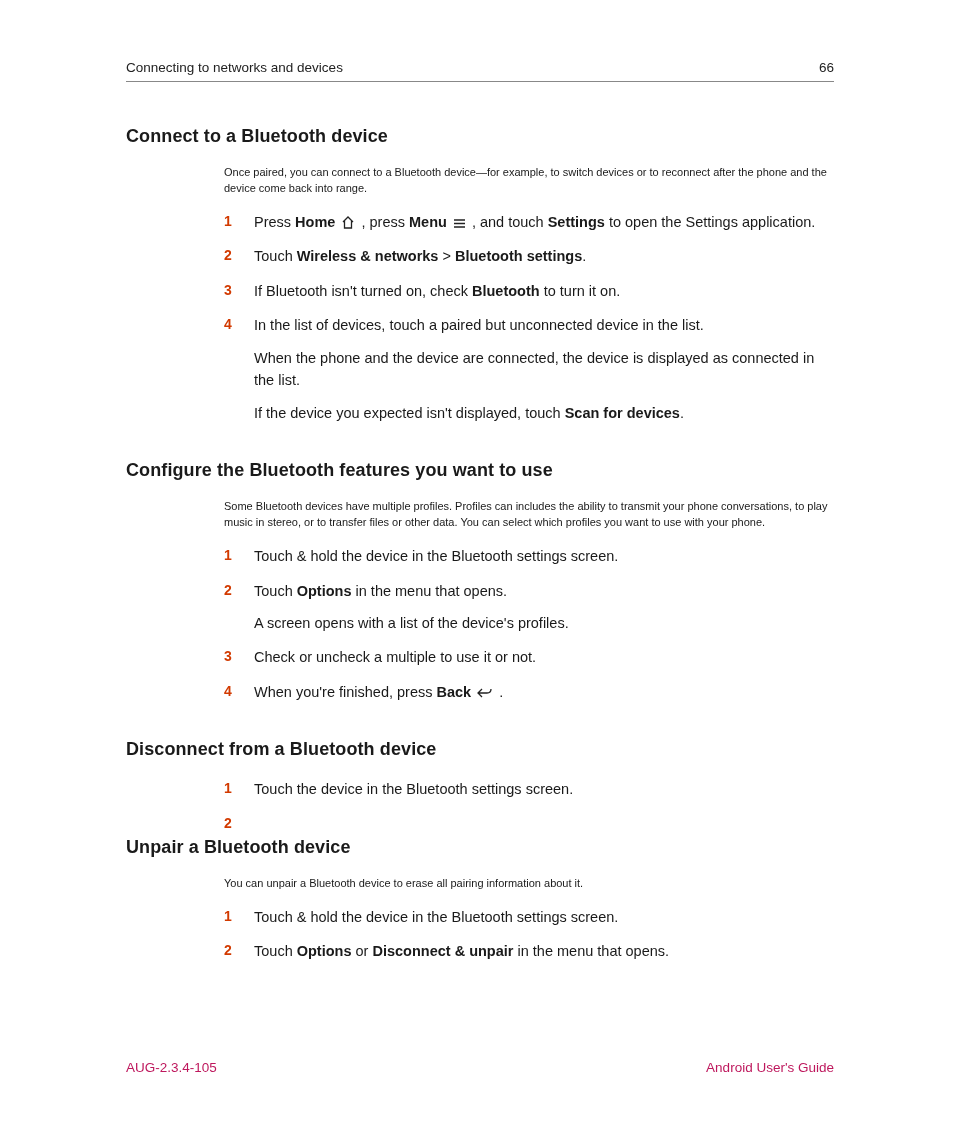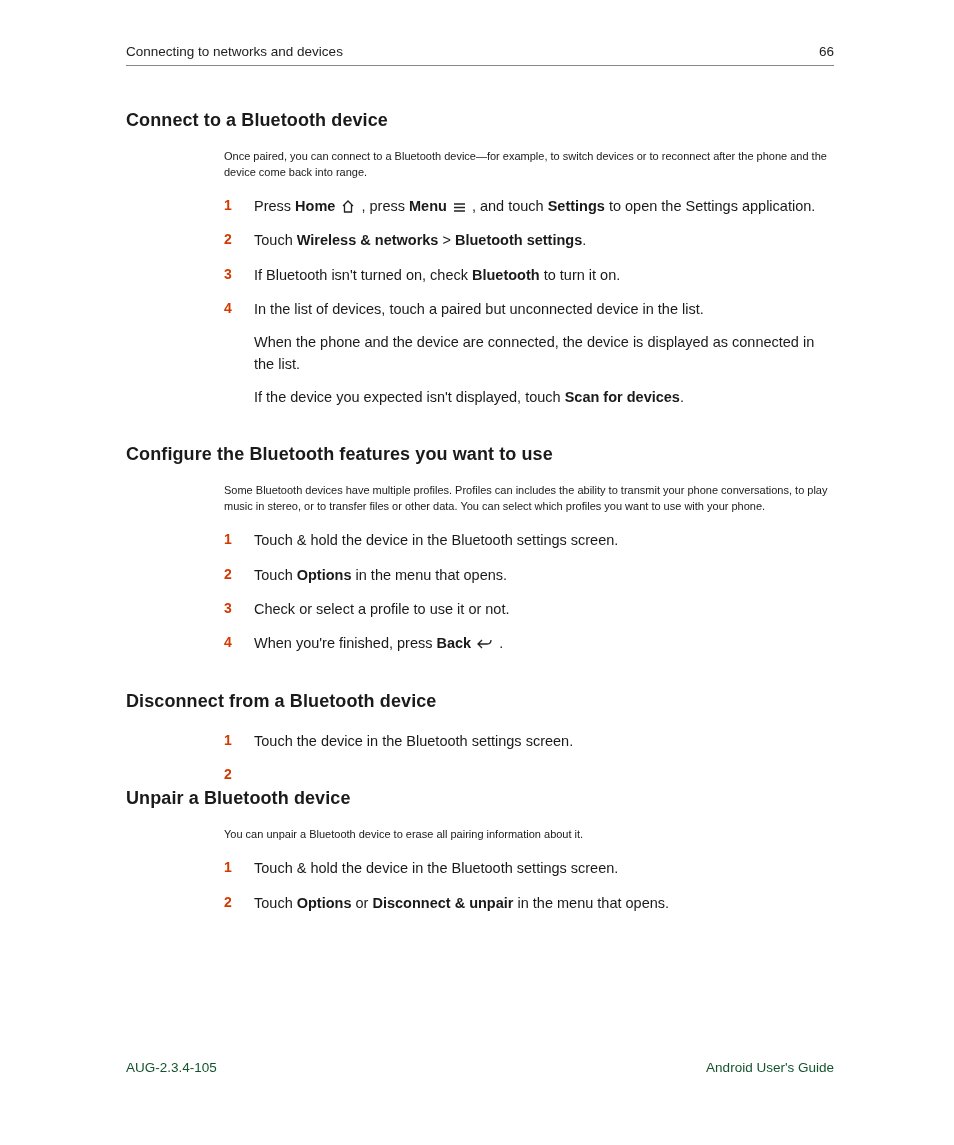--- a/index.html
+++ b/index.html
@@ -5,21 +5,21 @@
   body {
     margin: 0;
     padding: 0;
     background: #fff;
     font-family: "Helvetica Neue", Helvetica, Arial, sans-serif;
     color: #1a1a1a;
     width: 954px;
   }
   .page {
     box-sizing: border-box;
-    padding: 44px 120px 48px 126px;
+    padding: 60px 120px 48px 126px;
     width: 954px;
     min-height: 1145px;
     position: relative;
   }
   .header-row {
     display: flex;
     justify-content: space-between;
     font-size: 13.5px;
     color: #222;
     padding-bottom: 6px;
@@ -69,21 +69,21 @@
     margin: 0 2px;
   }
   .footer-row {
     position: absolute;
     left: 126px;
     right: 120px;
     bottom: 70px;
     display: flex;
     justify-content: space-between;
     font-size: 13.5px;
-    color: #14532d;
+    color: #be185d;
   }
   .block { margin-bottom: 34px; }
 </style>
 </head>
 <body>
 
 <div class="page">
 
   <div class="header-row">
     <span>Connecting to networks and devices</span>
@@ -135,24 +135,25 @@
     <ol class="steps">
       <li>
         <span class="num">1</span>
         <span>Touch &amp; hold the device in the Bluetooth settings screen.</span>
       </li>
       <li>
         <span class="num">2</span>
         <span>
           <span>Touch </span><b>Options</b><span> in the menu that opens.</span>
         </span>
+        <span class="sub">A screen opens with a list of the device's profiles.</span>
       </li>
       <li>
         <span class="num">3</span>
-        <span>Check or select a profile to use it or not.</span>
+        <span>Check or uncheck a multiple to use it or not.</span>
       </li>
       <li>
         <span class="num">4</span>
         <span>
           <span>When you're finished, press </span><b>Back</b>
           <svg class="icon" width="16" height="12" viewBox="0 0 16 12">
               <path d="M5 2 L1 6 L5 10 M1 6 H10 C13 6 14 4 14 2" fill="none" stroke="#222" stroke-width="1.3"></path>
             </svg><span> .</span>
         </span>
       </li>

